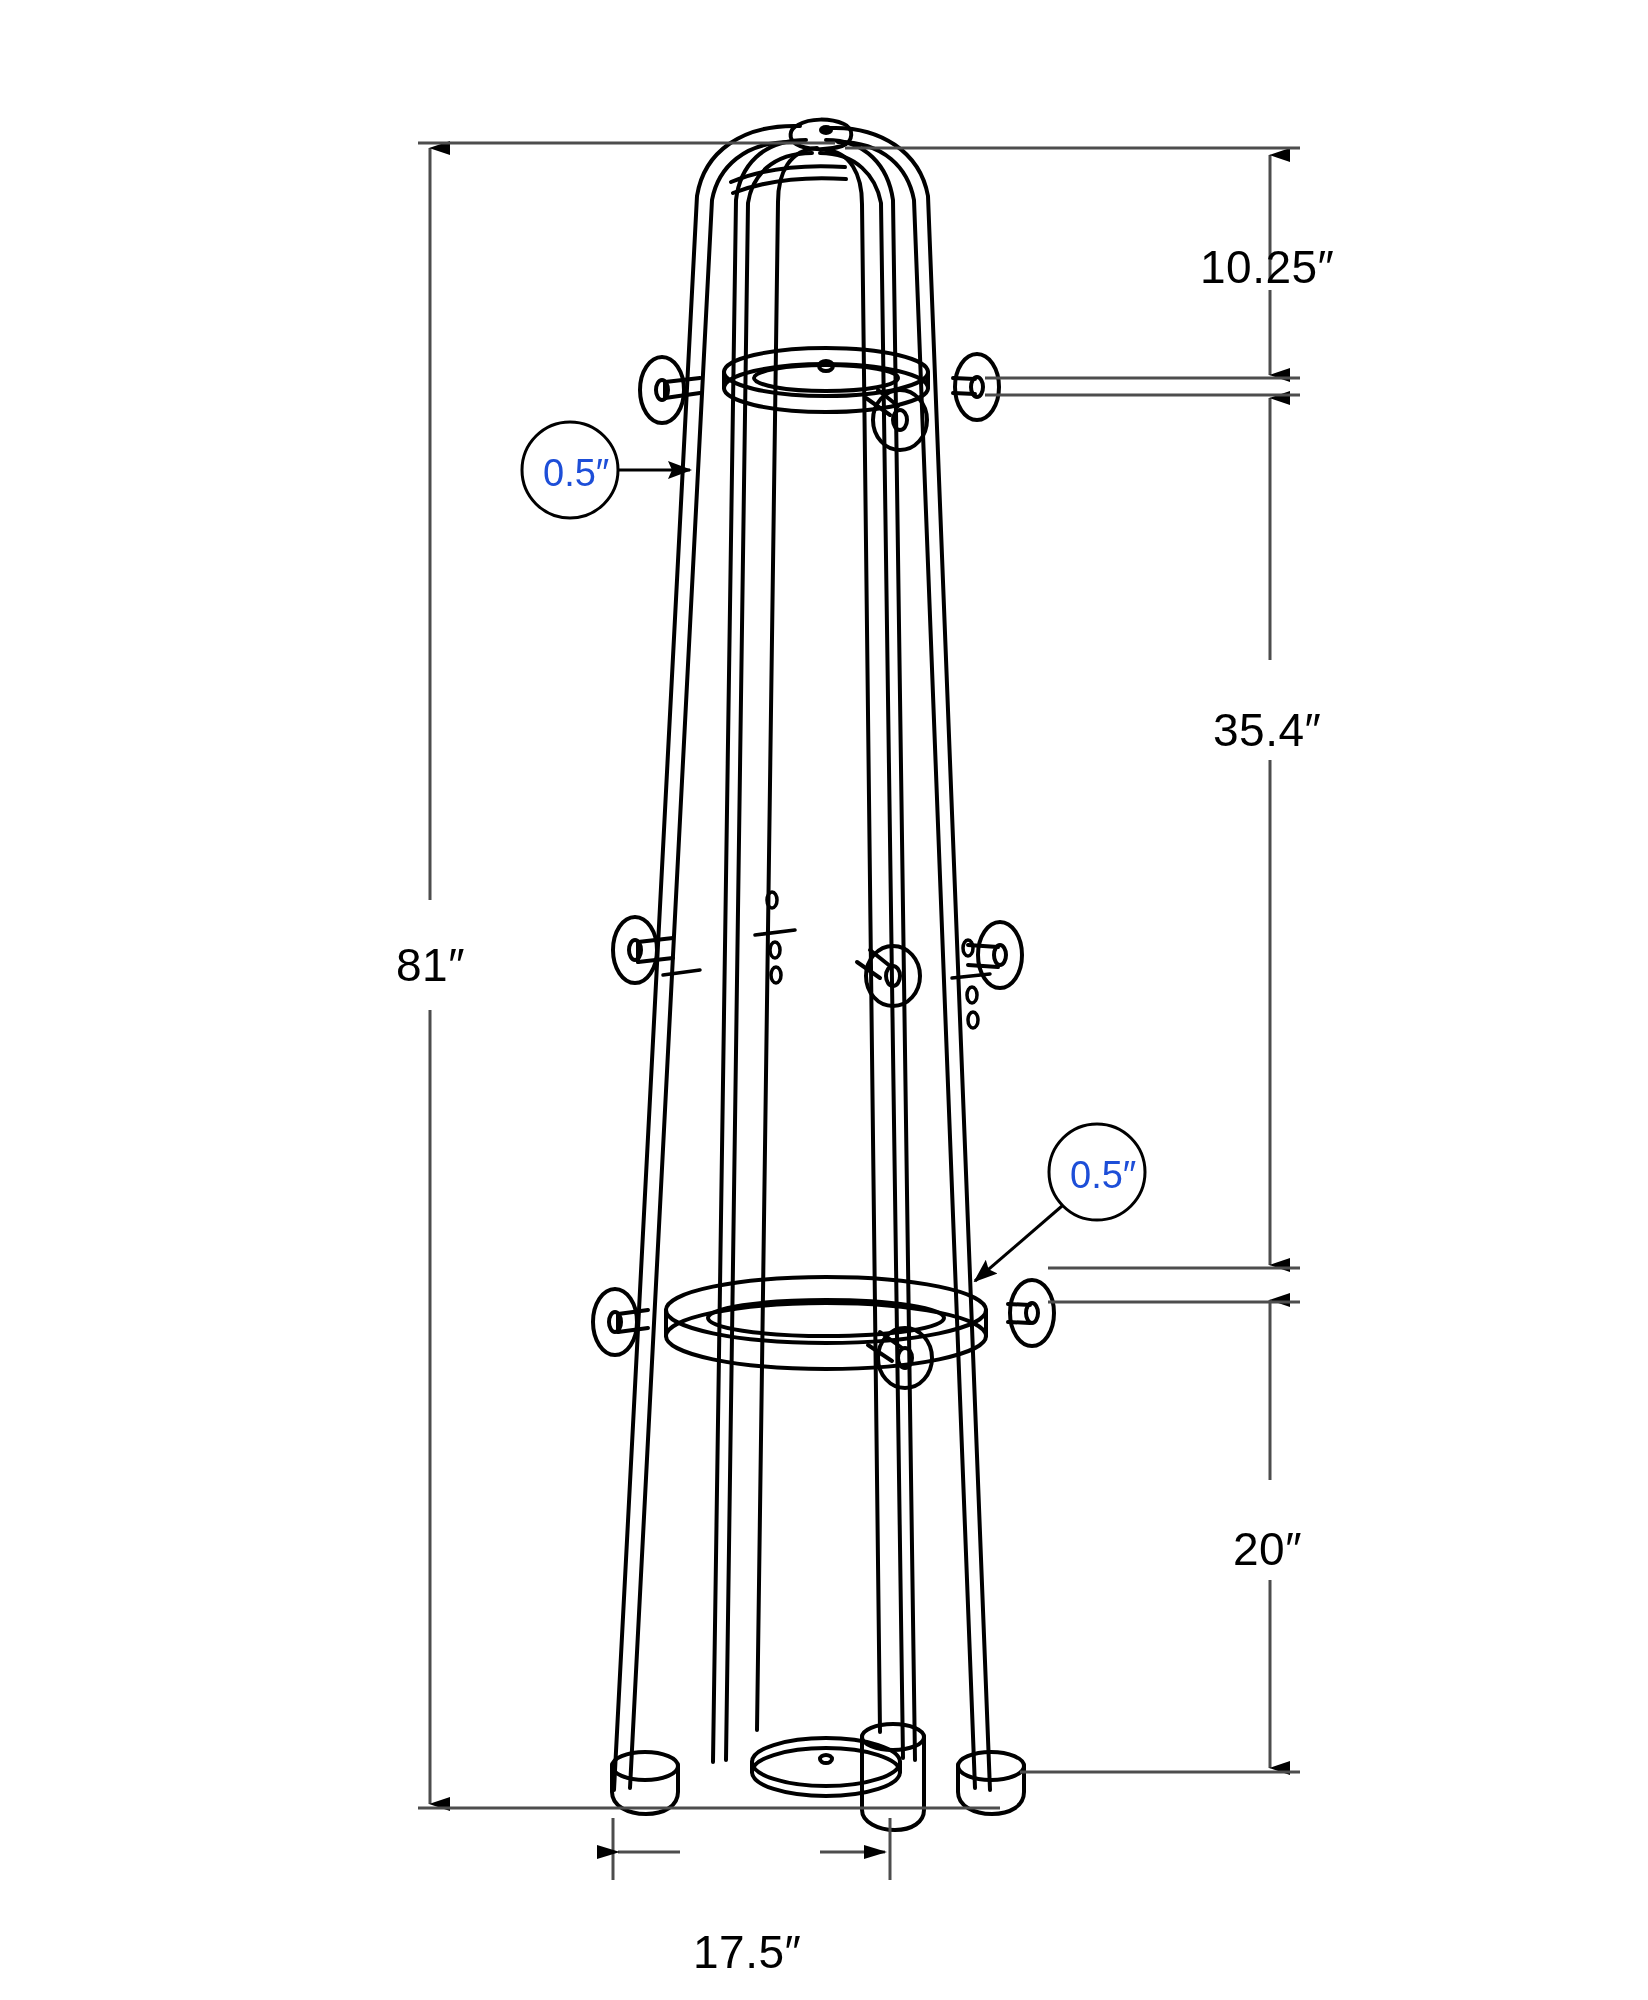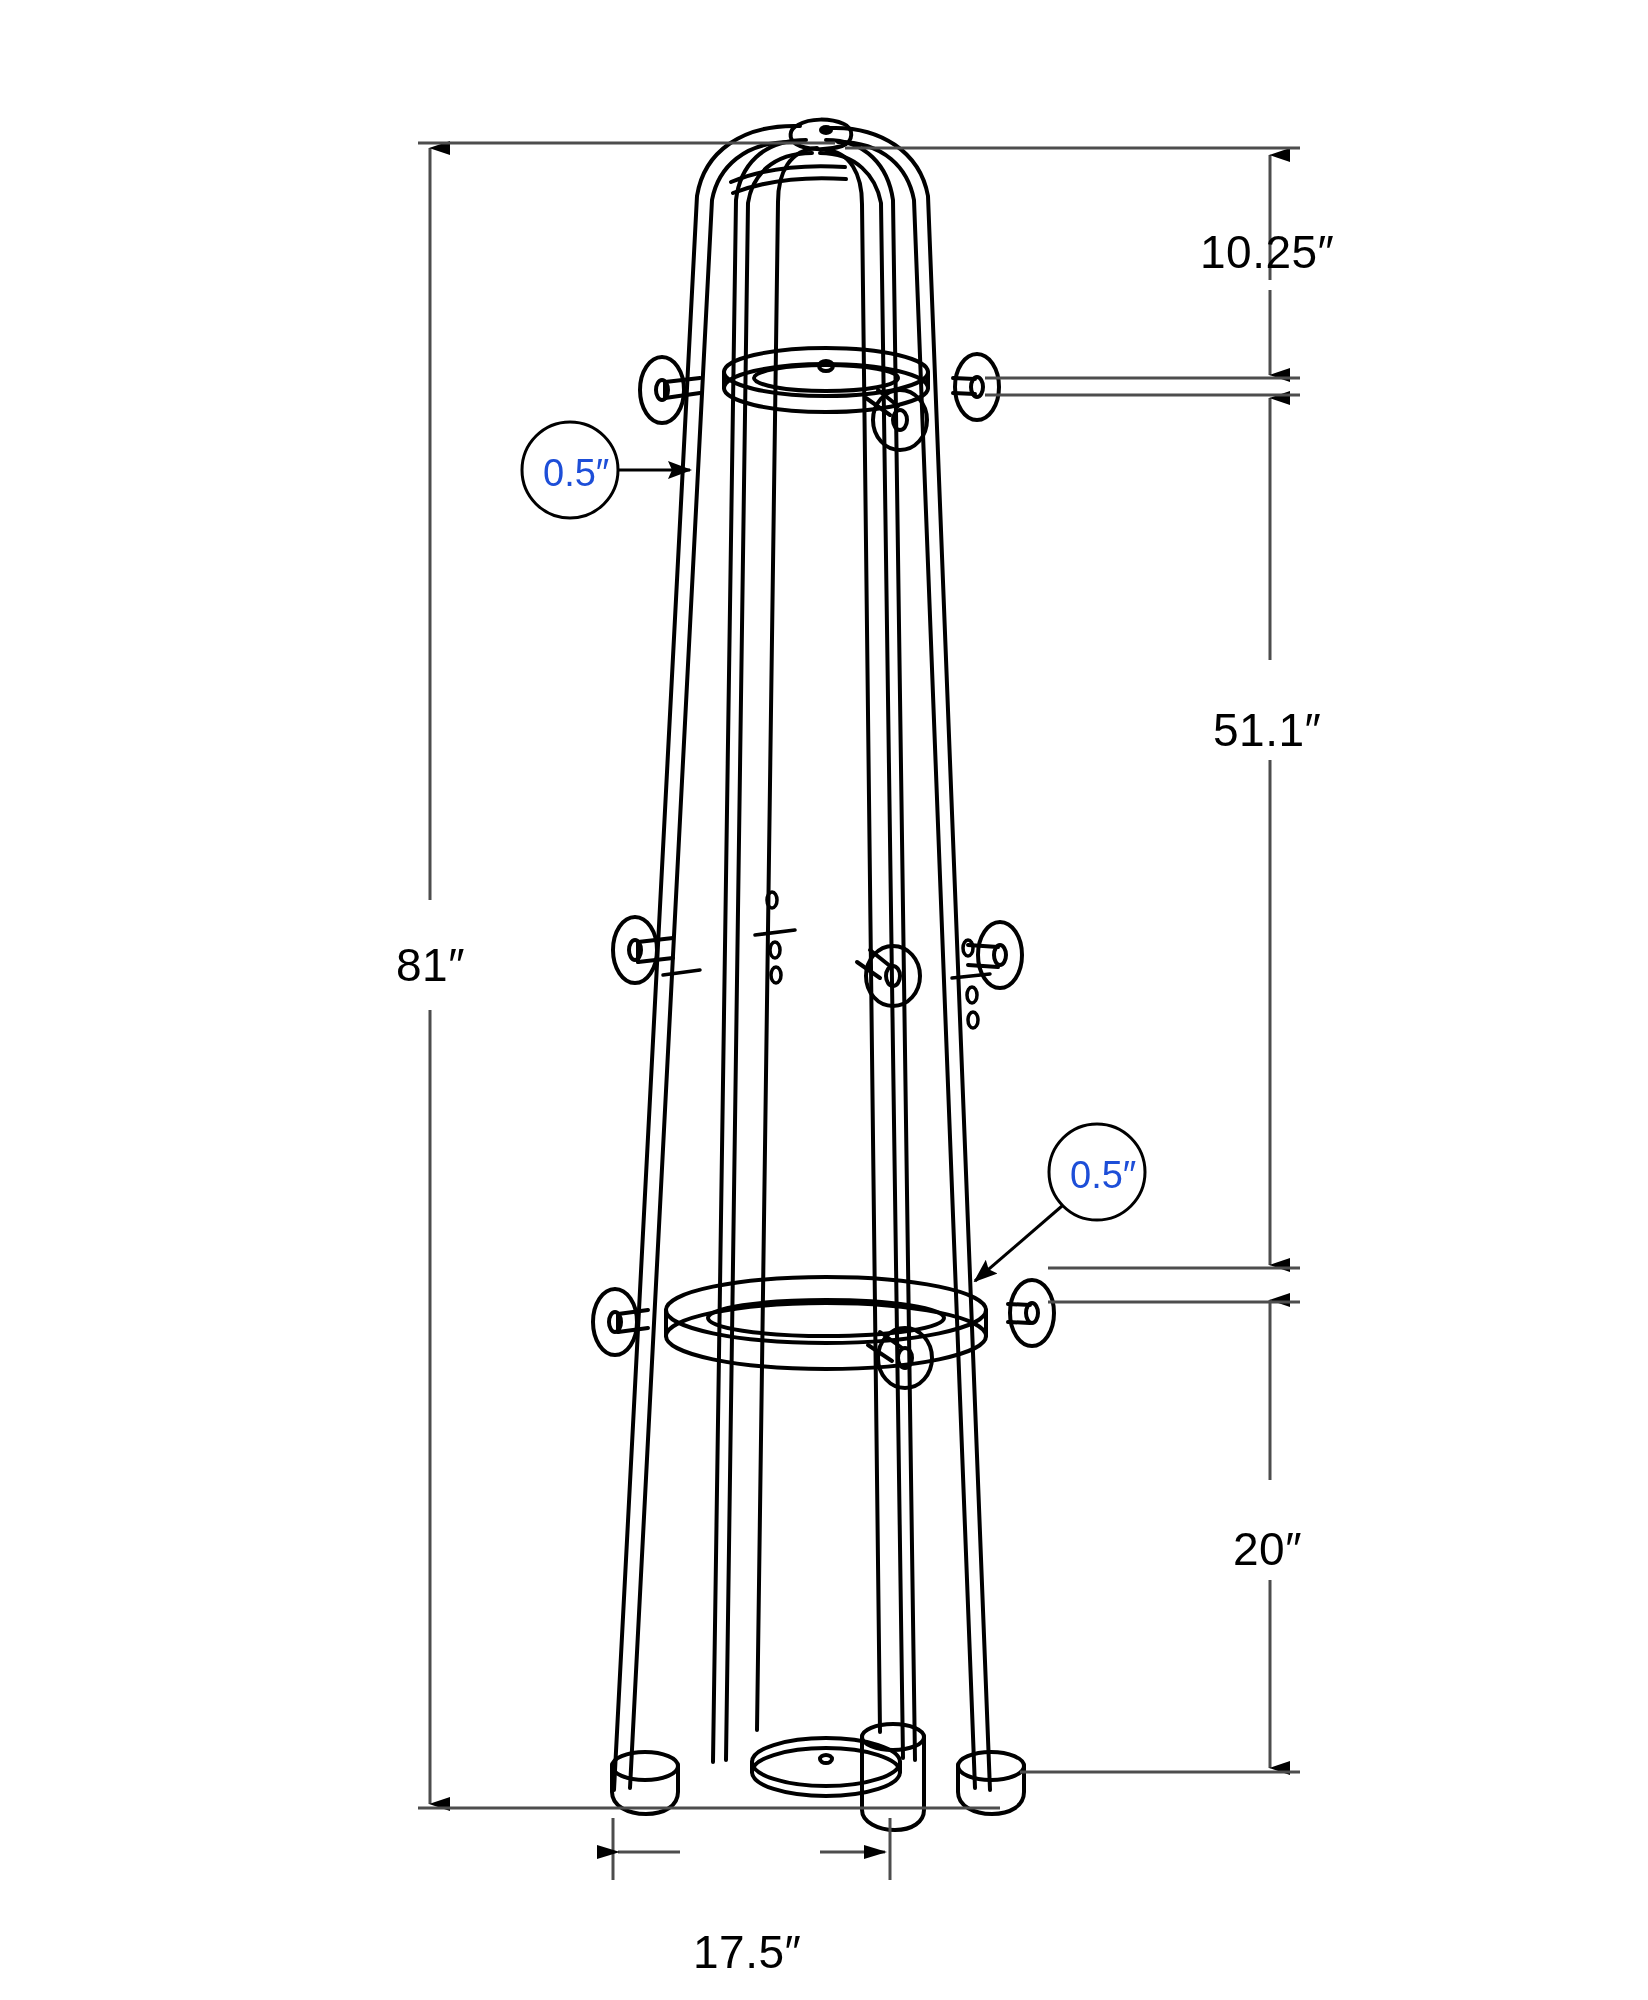--- a/index.html
+++ b/index.html
@@ -253,21 +253,21 @@
         <line x1="618" y1="470" x2="690" y2="470" stroke-width="3" marker-end="url(#arrLead)"></line>
       </g>
       <g>
         <circle cx="1097" cy="1172" r="48" fill="#ffffff"></circle>
         <line x1="1062" y1="1206" x2="975" y2="1281" stroke-width="3" marker-end="url(#arrLead)"></line>
       </g>
     </g>
   </svg>
 
   <div class="dim-label" style="left:396px; top:938px;">81″</div>
-  <div class="dim-label" style="left:1200px; top:225px;text-align:right;">10.25″</div>
-  <div class="dim-label" style="left:1213px; top:703px;">51.1″</div>
+  <div class="dim-label" style="left:1200px; top:240px;text-align:right;">10.25″</div>
+  <div class="dim-label" style="left:1213px; top:703px;">35.4″</div>
   <div class="dim-label" style="left:1233px; top:1522px;">20″</div>
   <div class="dim-label" style="left:693px; top:1925px;">17.5″</div>
 
   <div class="callout-label" style="left:543px; top:452px;">0.5″</div>
   <div class="callout-label" style="left:1070px; top:1154px;">0.5″</div>
 
 </div>
 
 </body></html>

